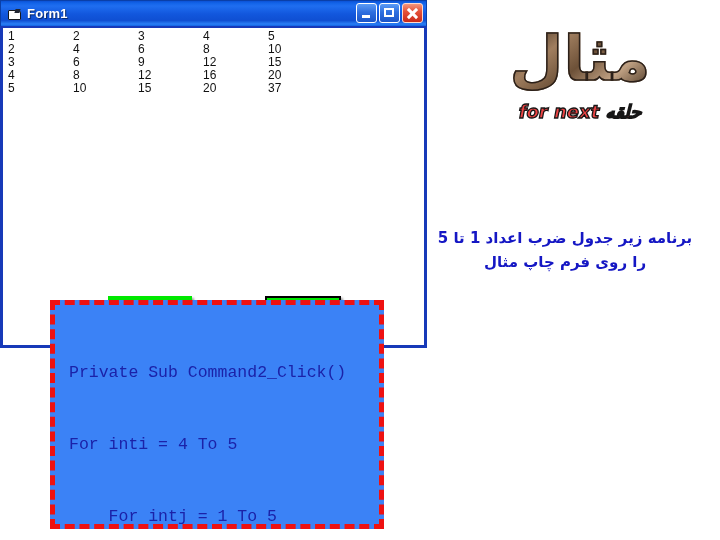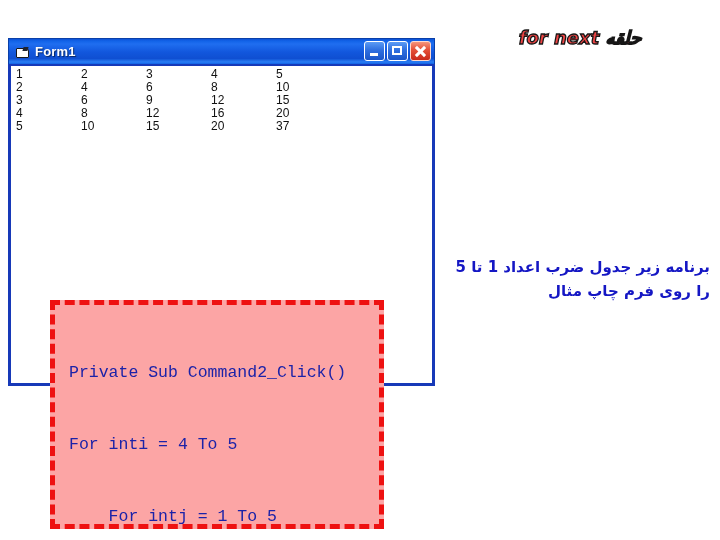--- a/index.html
+++ b/index.html
@@ -11,26 +11,25 @@
     height: 540px;
     background: #ffffff;
     font-family: "Liberation Sans", sans-serif;
     position: relative;
     overflow: hidden;
   }
 
   
   #vb-form {
     position: absolute;
-    left: 8px;
+    left: 0;
     top: 0;
     width: 427px;
     height: 348px;
     box-sizing: border-box;
-    margin-top: 38px;
   }
   .titlebar {
     position: absolute;
     left: 0; top: 0;
     width: 427px;
     height: 26px;
     box-sizing: border-box;
     background: linear-gradient(to bottom,
         #0b52d6 0%, #1263e8 8%, #1f6ef0 20%,
         #1257dd 52%, #0f4fd2 78%, #2a7ff5 92%, #1161e2 100%);
@@ -188,21 +187,21 @@
 
   
   #code-box {
     position: absolute;
     left: 50px;
     top: 300px;
     width: 334px;
     height: 229px;
     box-sizing: border-box;
     border: 5px dashed #ee1111;
-    background: #fca5a5;
+    background: #3b82f6;
   }
   #code-lines {
     position: absolute;
     left: 14px;
     top: 8px;
     font-family: "Liberation Mono", monospace;
     font-size: 16.5px;
     line-height: 24px;
     color: #1b22a8;
     white-space: pre;
@@ -244,23 +243,24 @@
     margin-top: -2px;
     direction: rtl;
     color: #ef4444;
     -webkit-text-stroke: 1.3px #161616;
   }
 
   
   #description {
     position: absolute;
     left: 420px;
-    top: 255px;
+    top: 226px;
     width: 290px;
     direction: rtl;
+    text-align: center;
     font-family: "DejaVu Sans", sans-serif;
     font-size: 15px;
     font-weight: bold;
     line-height: 24px;
     color: #1517c4;
   }
 </style>
 </head>
 <body>
 
@@ -340,19 +340,20 @@
     <div class="cl">    For intj = 1 To 5</div>
     
     
     
     
     
   </div>
 </div>
 
 <div id="heading">
+  <div id="heading-main">مثال</div>
   <div id="heading-sub">حلقه for next</div>
 </div>
 
 <div id="description">
   <div>برنامه زیر جدول ضرب اعداد 1 تا 5</div>
   <div>را روی فرم چاپ مثال</div>
 </div>
 
 </body></html>

